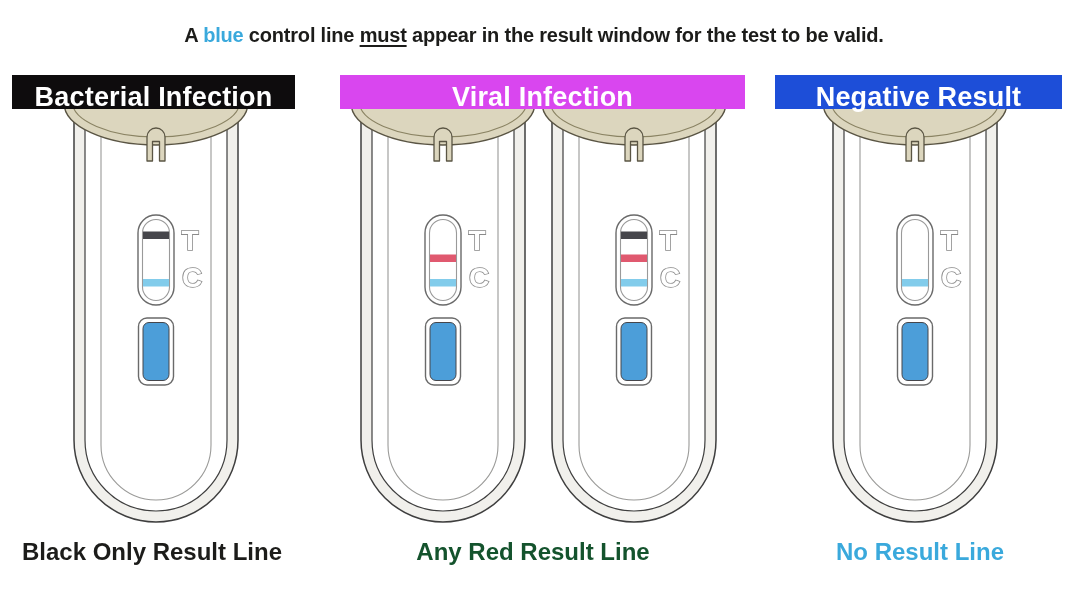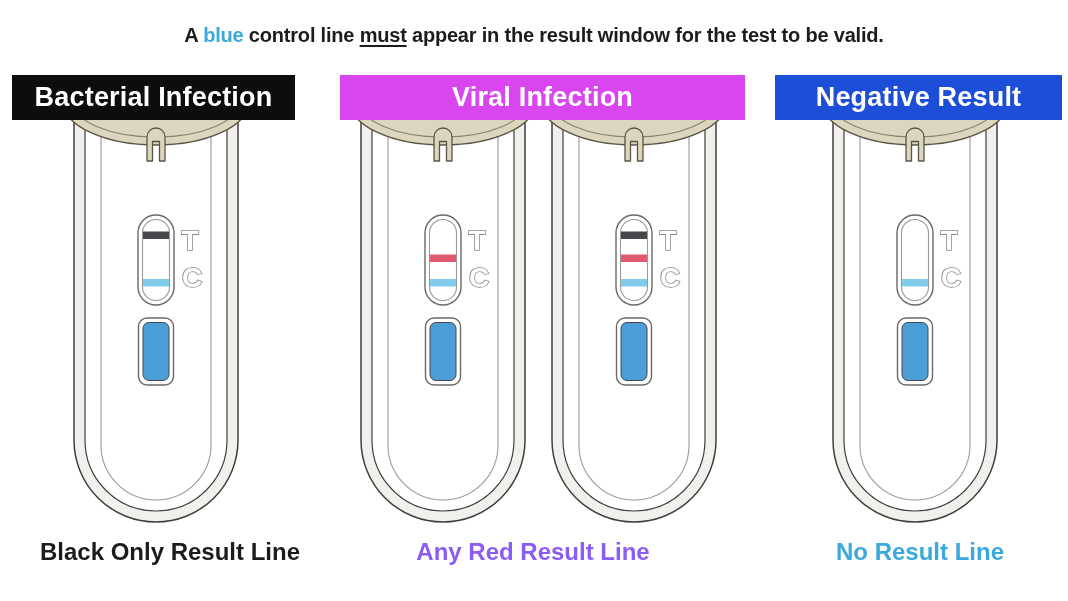--- a/index.html
+++ b/index.html
@@ -14,21 +14,21 @@
   .title{
     position:absolute;top:24px;left:0;width:1068px;
     text-align:center;
     font-size:20px;font-weight:700;color:#1c1c1a;
     letter-spacing:-0.2px;
   }
   .title .blue-word{}
   .title .underlined-word{text-decoration:underline;text-decoration-thickness:2px;text-underline-offset:3px;}
   
   .band{
-    position:absolute;top:75px;height:45px;
+    position:absolute;top:75px;height:34px;
     color:#ffffff;font-size:27px;font-weight:700;
     text-align:center;line-height:45px;
     letter-spacing:0.2px;
     z-index:5;
   }
   .band-0{left:12px;width:283px;}
   .band-1{left:340px;width:405px;}
   .band-2{left:775px;width:287px;}
   
   .device{
@@ -40,21 +40,21 @@
   .dev-1{left:348px;}
   .dev-2{left:539px;}
   .dev-3{left:820px;}
   
   .result-label{
     position:absolute;top:538px;height:30px;
     font-size:24px;font-weight:700;
     text-align:center;white-space:nowrap;
     z-index:5;
   }
-  .label-0{left:20px;width:300px;}
+  .label-0{left:2px;width:300px;}
   .label-1{left:383px;width:300px;}
   .label-2{left:770px;width:300px;}
 </style>
 </head>
 <body>
 
 <div class="canvas">
 
   <div class="title" style="color: rgb(28, 28, 26);"><span>A </span><span class="blue-word" style="color: rgb(58, 169, 220);">blue</span><span> control line </span><span class="underlined-word">must</span><span> appear in the result window for the test to be valid.</span></div>
 
@@ -157,16 +157,16 @@
           <rect x="82" y="201" width="26" height="7.5" fill="#82cceb"></rect>
         </g>
     <text x="129" y="172" text-anchor="middle" font-family="Liberation Sans, sans-serif" font-size="28" font-weight="700" fill="#ffffff" stroke="#8a8a8a" stroke-width="1.6" paint-order="stroke">T</text>
     <text x="131" y="209" text-anchor="middle" font-family="Liberation Sans, sans-serif" font-size="28" font-weight="700" fill="#ffffff" stroke="#8a8a8a" stroke-width="1.6" paint-order="stroke">C</text>
     <rect x="77.5" y="240" width="35" height="67" rx="8.5" fill="#ffffff" stroke="#6a6a6a" stroke-width="1.4"></rect>
     <rect x="82" y="244.5" width="26" height="58" rx="6" fill="#4c9ed9" stroke="#46464b" stroke-width="1"></rect>
   </svg>
     </div>
 
   <div class="result-label label-0" style="color: rgb(28, 28, 26);">Black Only Result Line</div>
-  <div class="result-label label-1" style="color: #8b5cf6;">Any Red Result Line</div>
+  <div class="result-label label-1" style="color: #14532d;">Any Red Result Line</div>
   <div class="result-label label-2" style="color: rgb(58, 169, 220);">No Result Line</div>
 
 </div>
 
 </body></html>

